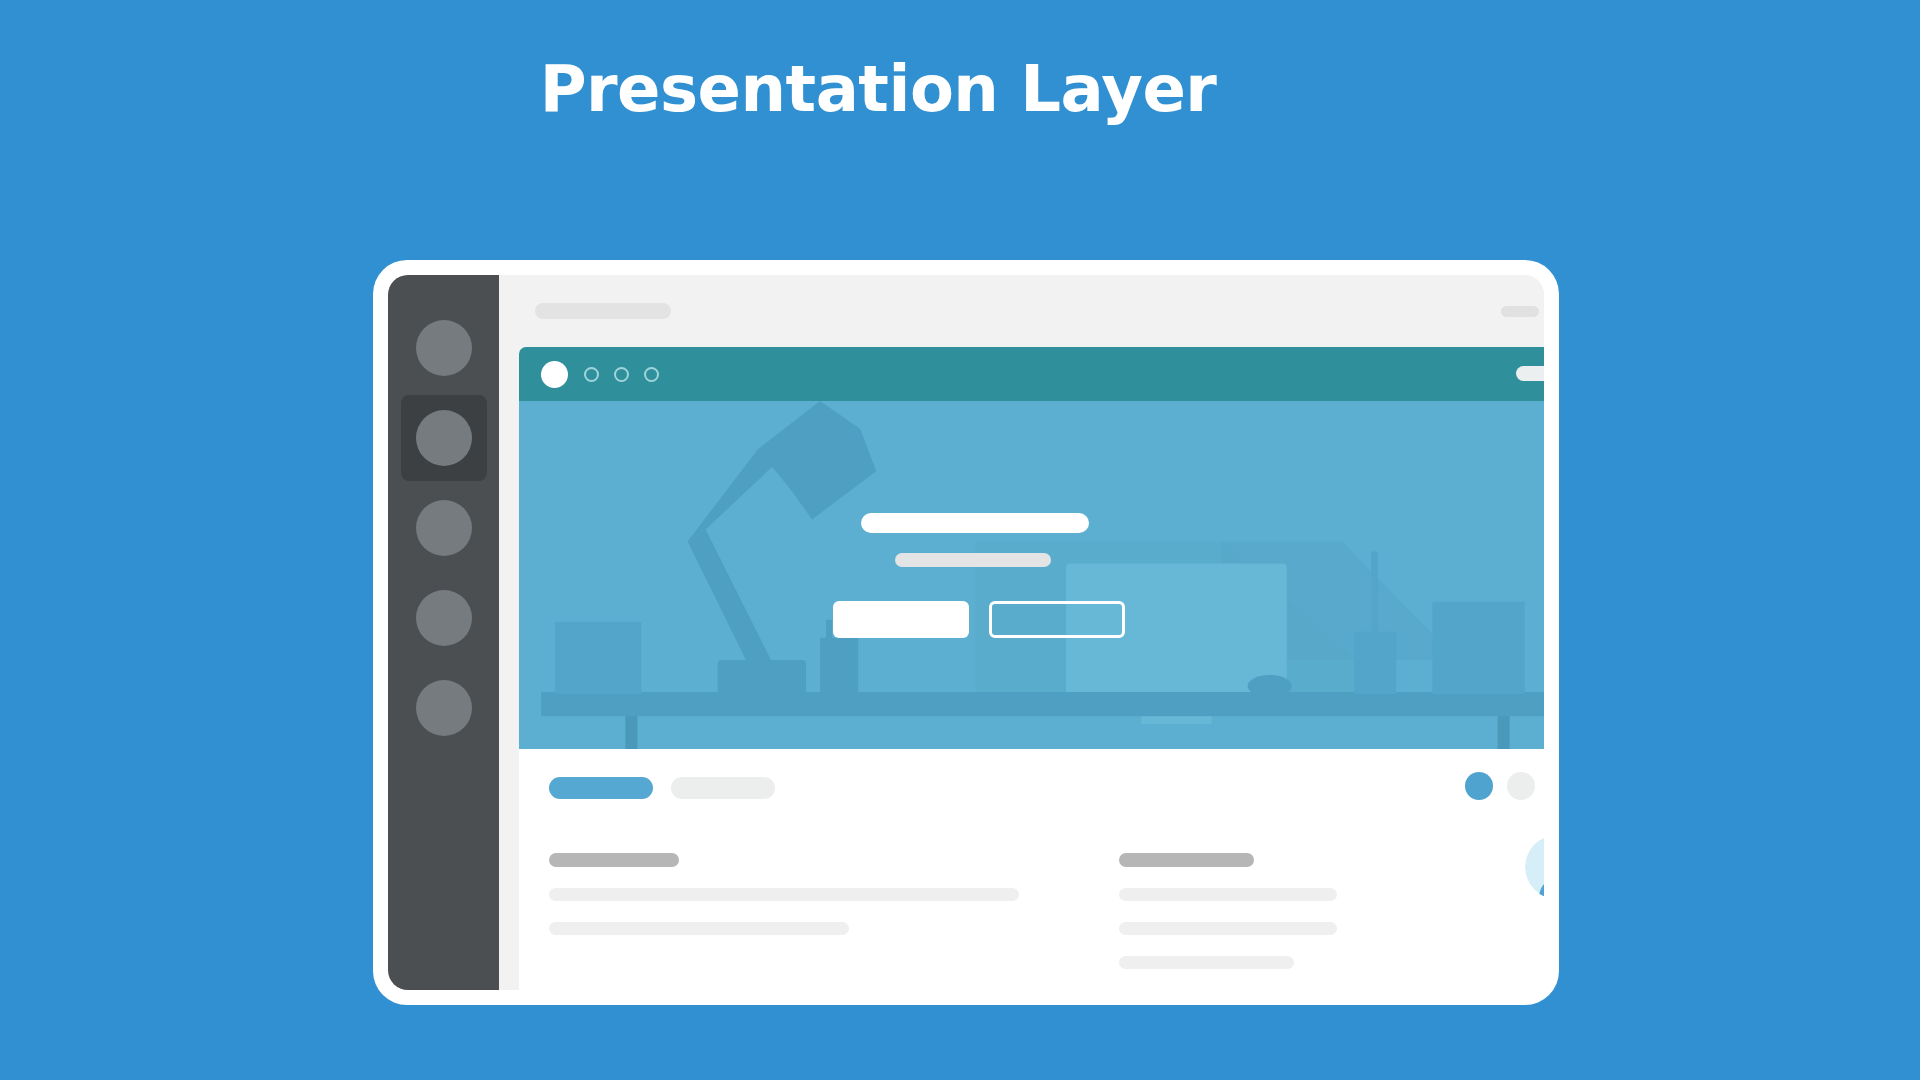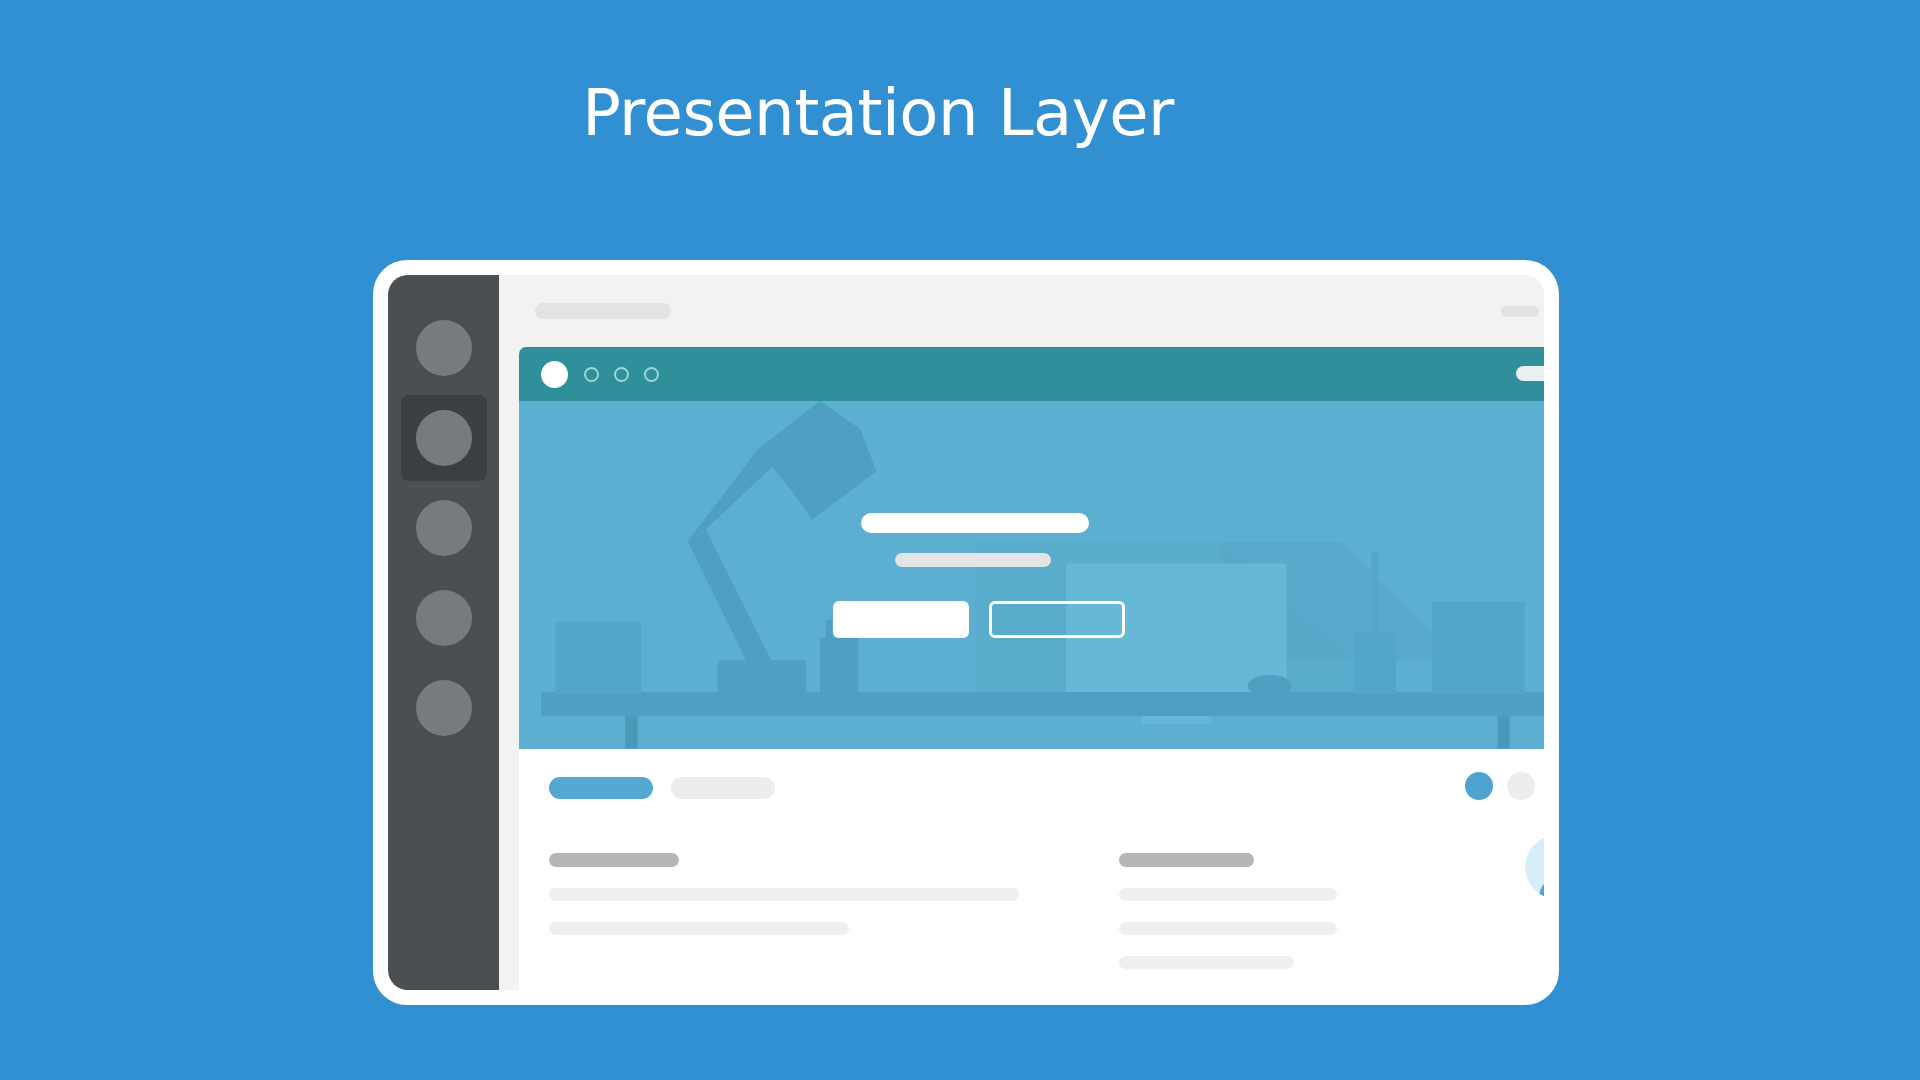--- a/index.html
+++ b/index.html
@@ -5,26 +5,26 @@
   * { margin:0; padding:0; box-sizing:border-box; }
   html, body {
     width:1920px; height:1080px;
     overflow:hidden;
     font-family:"DejaVu Sans", sans-serif;
   }
   body { background:#3190d2; position:relative; }
 
   
   .page-title {
-    position:absolute; top:76px; left:0; width:1756px;
+    position:absolute; top:52px; left:0; width:1756px;
     text-align:center;
     color:#ffffff;
     font-family:"DejaVu Sans", sans-serif;
     font-size:64px;
-    font-weight:normal;
+    font-weight:bold;
     letter-spacing:-0.5px;
   }
 
   
   .device-frame {
     position:absolute;
     left:373px; top:260px;
     width:1186px; height:745px;
     background:#ffffff;
     border-radius:34px;

